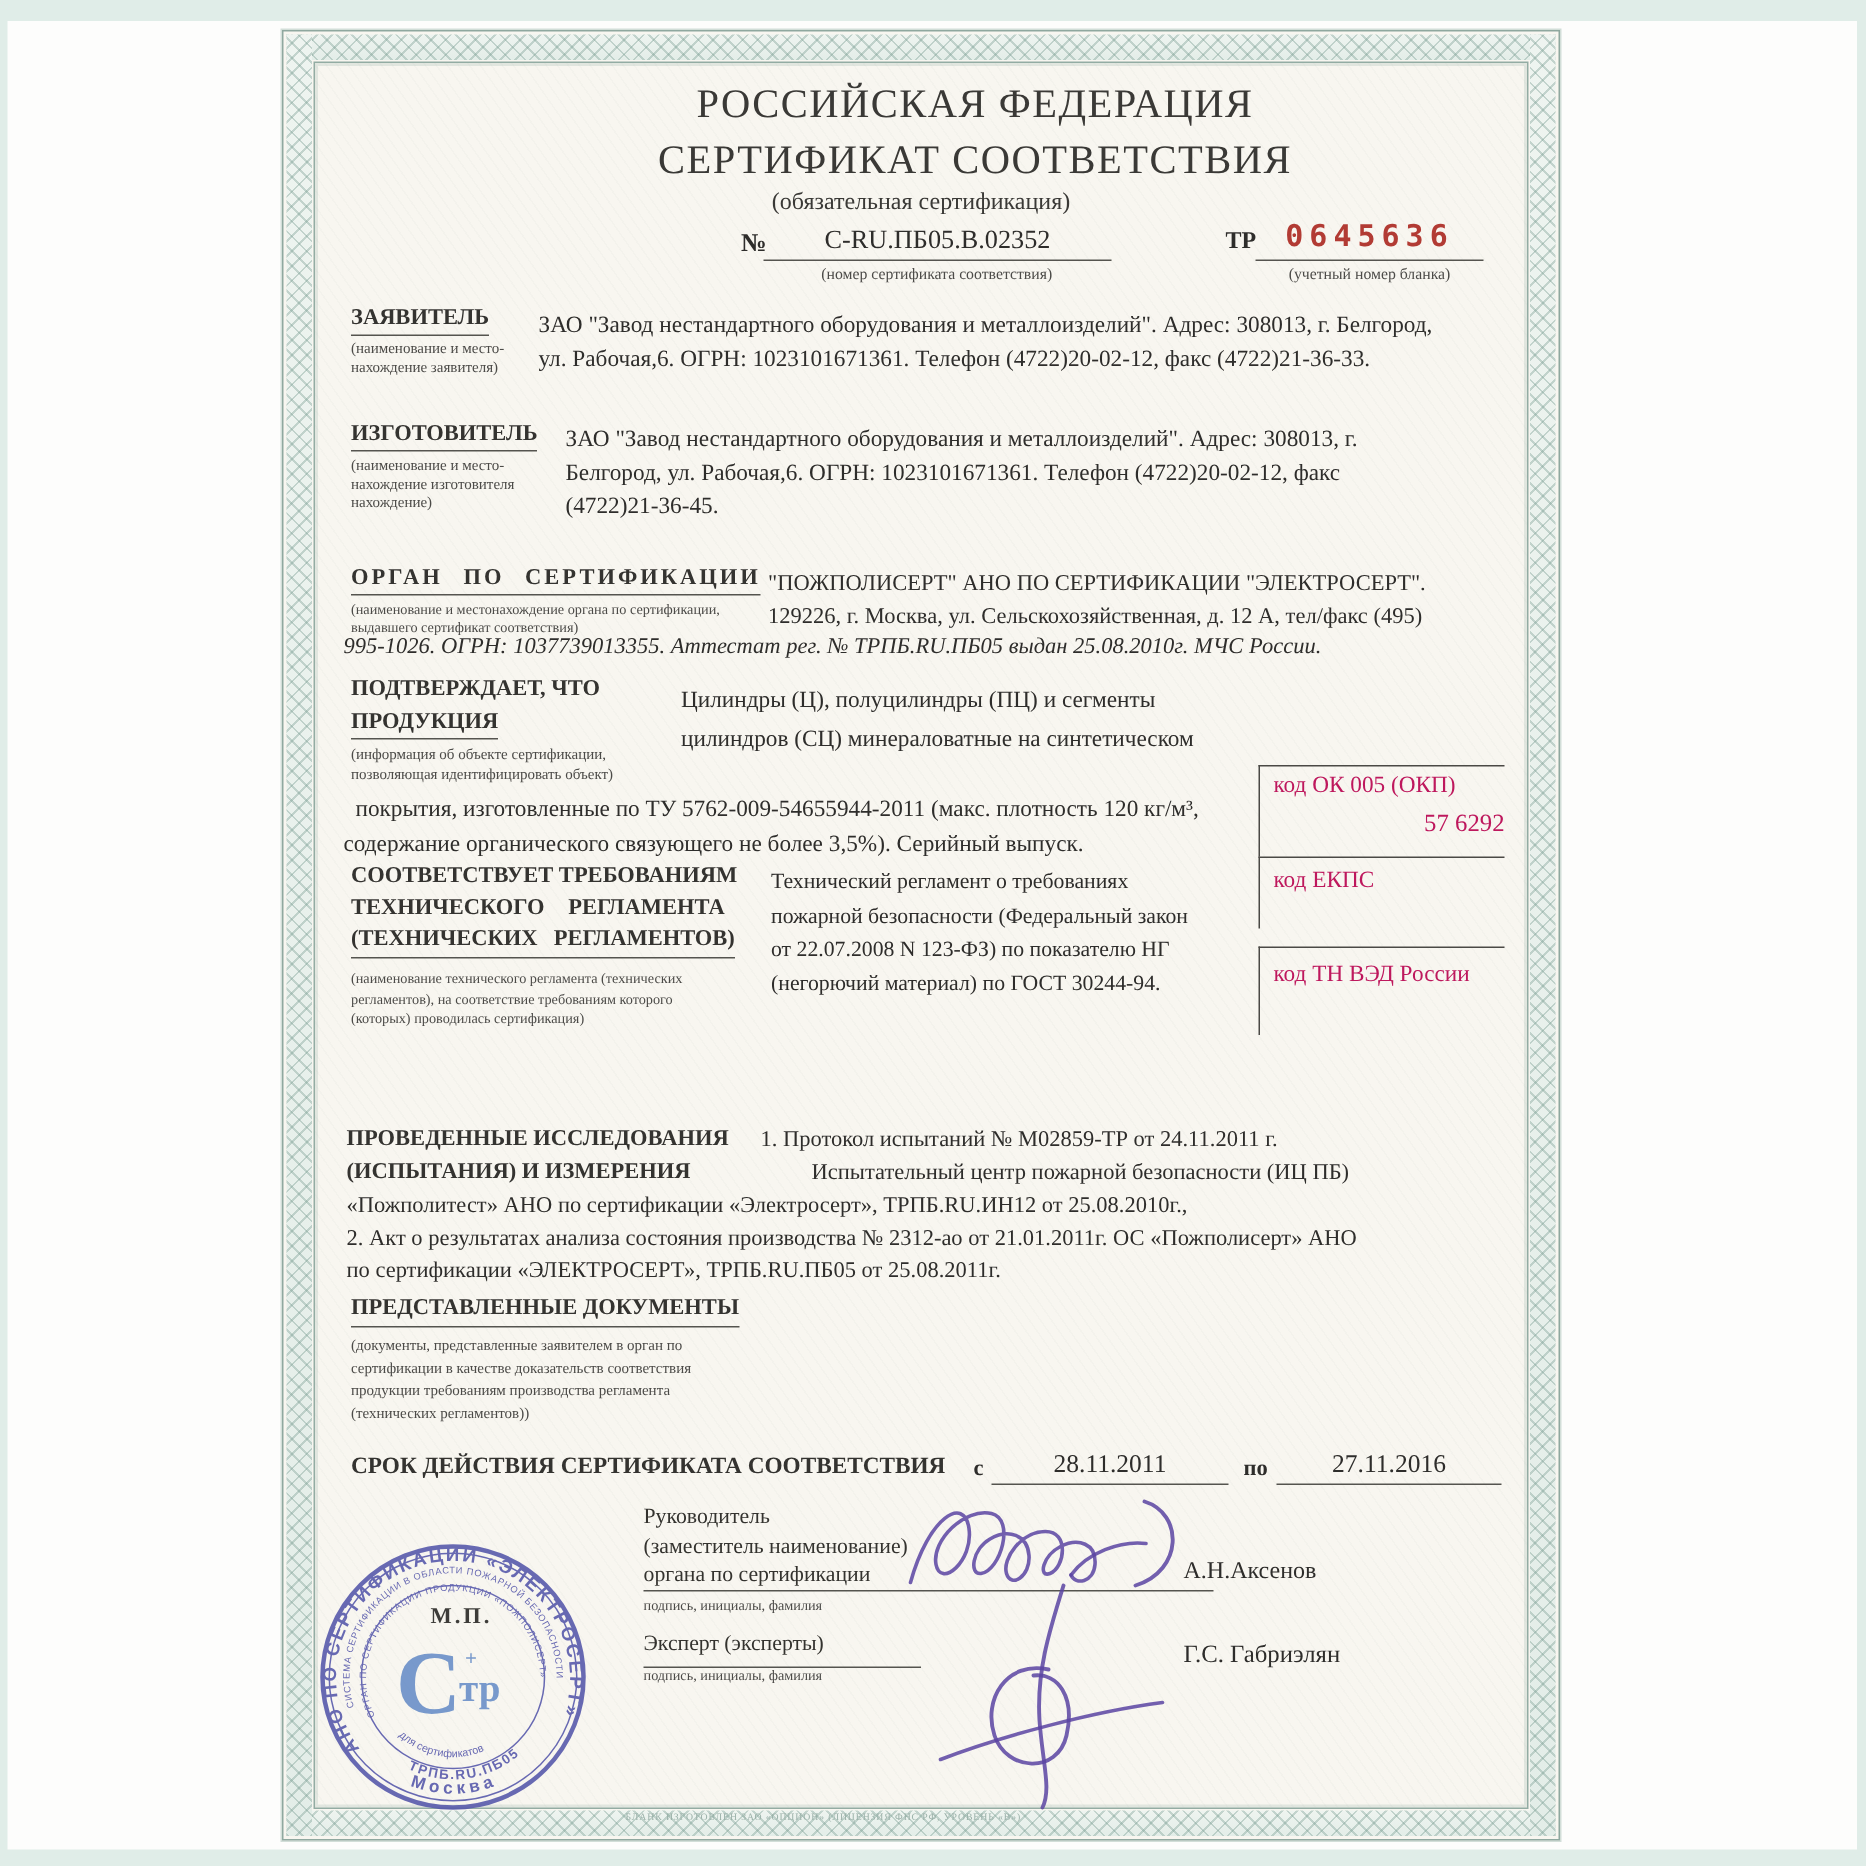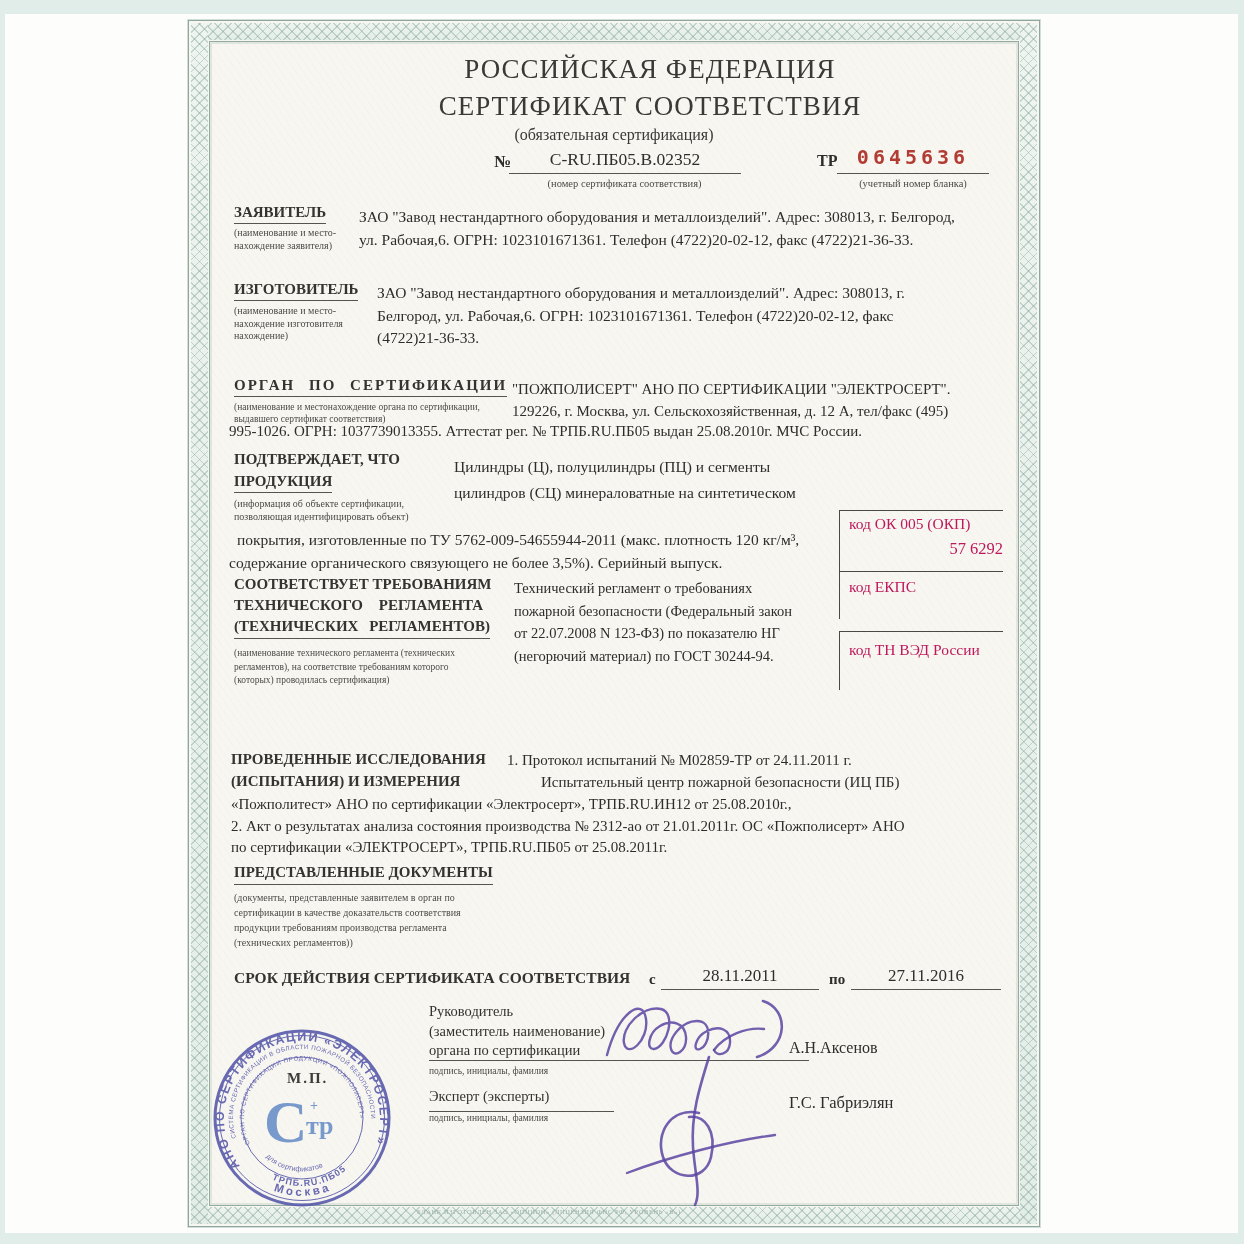--- a/index.html
+++ b/index.html
@@ -89,33 +89,33 @@
 
   <div class="abs lbl uline" style="left:45px;top:260px;padding-bottom:2px;">ИЗГОТОВИТЕЛЬ</div>
   <div class="abs fine" style="left:45px;top:284px;">
     <div>(наименование и место-</div>
     <div>нахождение изготовителя</div>
     <div>нахождение)</div>
   </div>
   <div class="abs body15" style="left:188px;top:261px;width:640px;line-height:22.5px;">
     <div>ЗАО "Завод нестандартного оборудования и металлоизделий". Адрес: 308013, г.</div>
     <div>Белгород, ул. Рабочая,6. ОГРН: 1023101671361. Телефон (4722)20-02-12, факс</div>
-    <div>(4722)21-36-33.</div>
+    <div>(4722)21-36-45.</div>
   </div>
 
   <div class="abs lbl uline" style="left:45px;top:356px;letter-spacing:2px;word-spacing:8px;padding-bottom:2px;">ОРГАН ПО СЕРТИФИКАЦИИ</div>
   <div class="abs fine9" style="left:45px;top:380px;width:290px;">
     <div>(наименование и местонахождение органа по сертификации,</div>
     <div>выдавшего сертификат соответствия)</div>
   </div>
   <div class="abs body15" style="left:323px;top:357px;width:502px;line-height:22px;font-size:15px;">
     <div>"ПОЖПОЛИСЕРТ" АНО ПО СЕРТИФИКАЦИИ "ЭЛЕКТРОСЕРТ".</div>
     <div>129226, г. Москва, ул. Сельскохозяйственная, д. 12 А, тел/факс (495)</div>
   </div>
-  <div class="abs body15" style="left:40px;top:399px;width:790px;font-size:15px;">995-1026. ОГРН: 1037739013355. Аттестат рег. № ТРПБ.RU.ПБ05 выдан 25.08.2010г. МЧС России.</div>
+  <div class="abs body15" style="left:40px;top:399px;width:790px;font-size:15px;font-style:italic;">995-1026. ОГРН: 1037739013355. Аттестат рег. № ТРПБ.RU.ПБ05 выдан 25.08.2010г. МЧС России.</div>
 
   <div class="abs lbl" style="left:45px;top:430px;">ПОДТВЕРЖДАЕТ, ЧТО</div>
   <div class="abs lbl uline" style="left:45px;top:452px;padding-bottom:2px;">ПРОДУКЦИЯ</div>
   <div class="abs fine" style="left:45px;top:477px;">
     <div>(информация об объекте сертификации,</div>
     <div>позволяющая идентифицировать объект)</div>
   </div>
   <div class="abs body15" style="left:265px;top:433px;width:400px;line-height:25.5px;">
     <div>Цилиндры (Ц), полуцилиндры (ПЦ) и сегменты</div>
     <div>цилиндров (СЦ) минераловатные на синтетическом</div>

